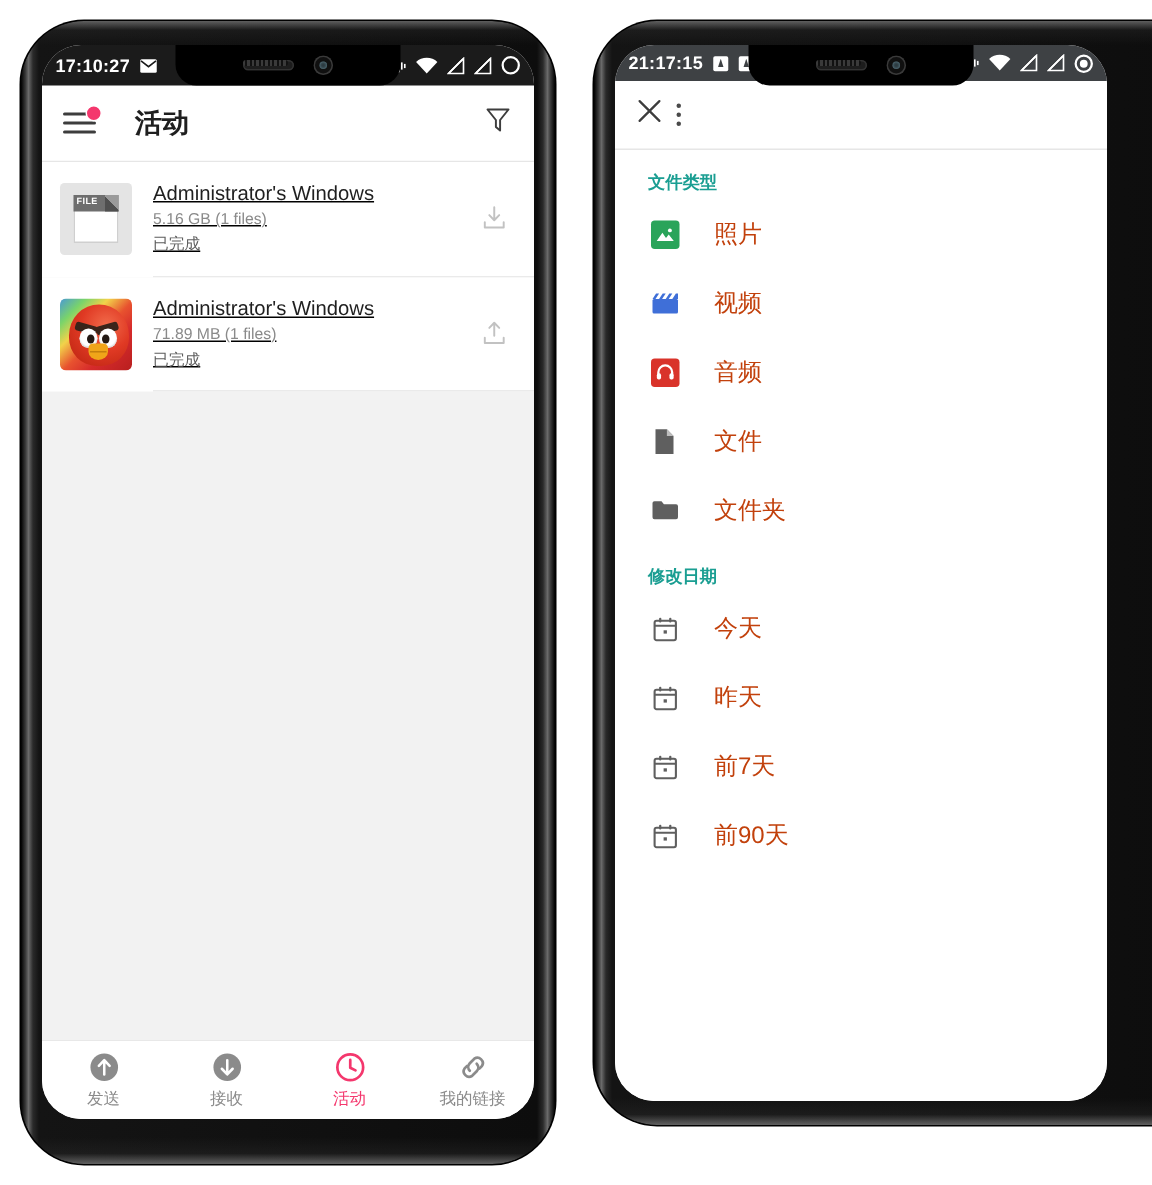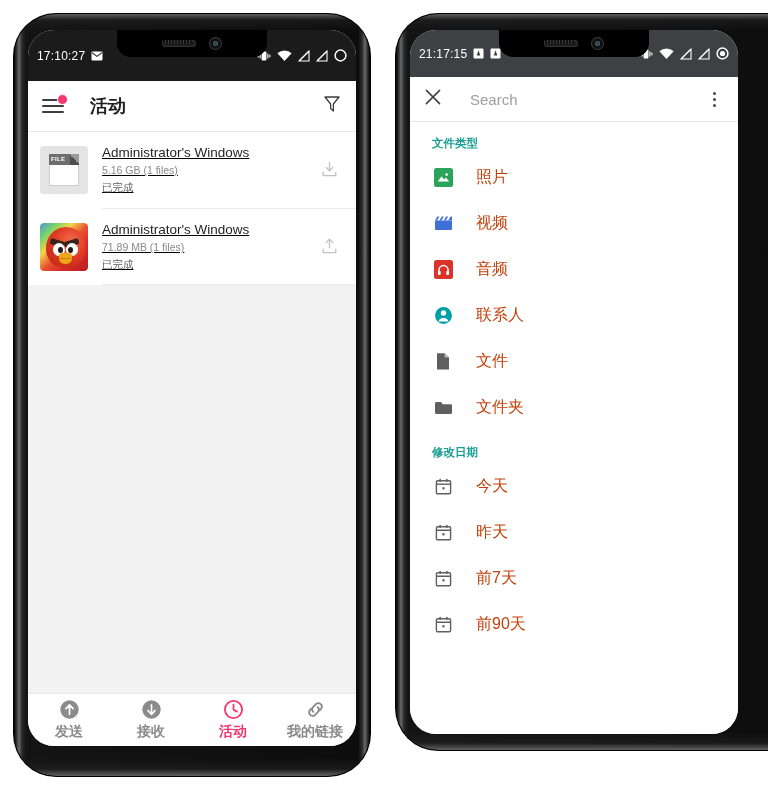--- a/index.html
+++ b/index.html
@@ -63,22 +63,22 @@
     background:repeating-linear-gradient(90deg,#3a3a3a 0 1.5px,#111 1.5px 3px);
     border-radius:2px;}
   .cam{width:13px;height:13px;border-radius:50%;background:#101010;
     box-shadow:inset 0 0 0 1px #3a3a3a;display:flex;align-items:center;justify-content:center;}
   .cam i{width:5px;height:5px;border-radius:50%;background:#2b3a40;display:block;
     box-shadow:inset 0 0 2px #6a8d99;}
 
   
   .statusbar{
     height:27px;display:flex;align-items:center;
-    padding:12px 9px;color:#fff;font-size:11.5px;
-    position:relative;z-index:11;letter-spacing:.2px;
+    padding:0 9px;color:#fff;font-size:11.5px;
+    position:relative;z-index:11;letter-spacing:.2px;font-weight:bold;
   }
   .sb-left{display:flex;align-items:center;gap:6px;flex:0 0 auto;}
   .sb-right{display:flex;align-items:center;gap:6px;margin-left:auto;flex:0 0 auto;}
   .sb-spacer{flex:1 1 auto;}
   .sb-time{font-size:12px;}
   .sb-ico{display:inline-flex;align-items:center;}
   .statusbar.dark{background:#3e4144;}
   .statusbar.black{background:#1b1b1b;}
 
   
@@ -132,21 +132,21 @@
   .xfer-sub{font-size:10.5px;color:#8a8a8a;line-height:1.5;margin-top:1px;}
   .xfer-state{font-size:10.5px;color:#5d5d5d;line-height:1.5;margin-top:1px;}
   .xfer-action{width:26px;height:26px;flex:0 0 auto;display:flex;align-items:center;justify-content:center;}
 
   
   .bottomnav{
     height:52px;background:#fff;display:flex;align-items:center;
     border-top:1px solid #e8e8e8;
   }
   .nav-item{flex:1;display:flex;flex-direction:column;align-items:center;justify-content:center;gap:3px;}
-  .nav-label{font-size:14px;color:#8b8b8b;font-weight:bold;}
+  .nav-label{font-size:11px;color:#8b8b8b;}
   .nav-item.active .nav-label{color:#f4376d;}
 
   
   .searchbar{height:50px;background:#fff;display:flex;align-items:center;padding:0 14px;}
   .search-placeholder{font-size:15px;color:#9e9e9e;margin-left:28px;flex:1;}
   .dots{display:flex;flex-direction:column;gap:3px;align-items:center;width:20px;}
   .dots i{width:3px;height:3px;border-radius:50%;background:#4a4a4a;display:block;}
   .sec-head{font-size:11.5px;font-weight:bold;color:#1a9e92;padding:14px 0 4px 22px;}
   .opt-row{display:flex;align-items:center;height:46px;padding-left:22px;}
   .opt-ico{width:22px;height:22px;flex:0 0 auto;display:flex;align-items:center;justify-content:center;}
@@ -390,21 +390,20 @@
           </span>
         </div>
       </div>
 
       <div class="searchbar">
         <div>
           <svg width="18" height="18" viewBox="0 0 18 18">
               <path d="M2.4 2.4 L15.6 15.6 M15.6 2.4 L2.4 15.6" stroke="#3d3d3d" stroke-width="1.5" stroke-linecap="round"></path>
             </svg>
         </div>
-        <div class="search-placeholder" placeholder="Search">Search</div>
         <div class="dots">
             <i></i>
             <i></i>
             <i></i>
           </div>
       </div>
       <div class="app-divider"></div>
 
       <div class="right-body">
 
@@ -442,30 +441,20 @@
                   <path d="M1.9 8.4 L1.9 6.2 A4.6 4.6 0 0 1 11.1 6.2 L11.1 8.4" fill="none" stroke="#fff" stroke-width="1.5"></path>
                   <rect x="0.9" y="6.9" width="2.8" height="4.1" rx="1.2" fill="#fff"></rect>
                   <rect x="9.3" y="6.9" width="2.8" height="4.1" rx="1.2" fill="#fff"></rect>
                 </svg>
             </div>
           </div>
           <div class="opt-label">音频</div>
         </div>
 
 
-        <div class="opt-row">
-          <div class="opt-ico">
-            <svg width="19" height="19" viewBox="0 0 19 19">
-                <circle cx="9.5" cy="9.5" r="8.4" fill="#00a0a8"></circle>
-                <circle cx="9.5" cy="7.0" r="2.7" fill="#fff"></circle>
-                <path d="M4.4 15.4 A5.6 5.6 0 0 1 14.6 15.4 Z" fill="#fff"></path>
-              </svg>
-          </div>
-          <div class="opt-label">联系人</div>
-        </div>
 
         <div class="opt-row">
           <div class="opt-ico">
             <svg width="16" height="19" viewBox="0 0 16 19">
                 <path d="M2 1.2 L9.6 1.2 L14 5.6 L14 17.6 L2 17.6 Z" fill="#5f5f5f"></path>
                 <path d="M9.6 1.2 L14 5.6 L9.6 5.6 Z" fill="#bdbdbd"></path>
               </svg>
           </div>
           <div class="opt-label">文件</div>
         </div>

